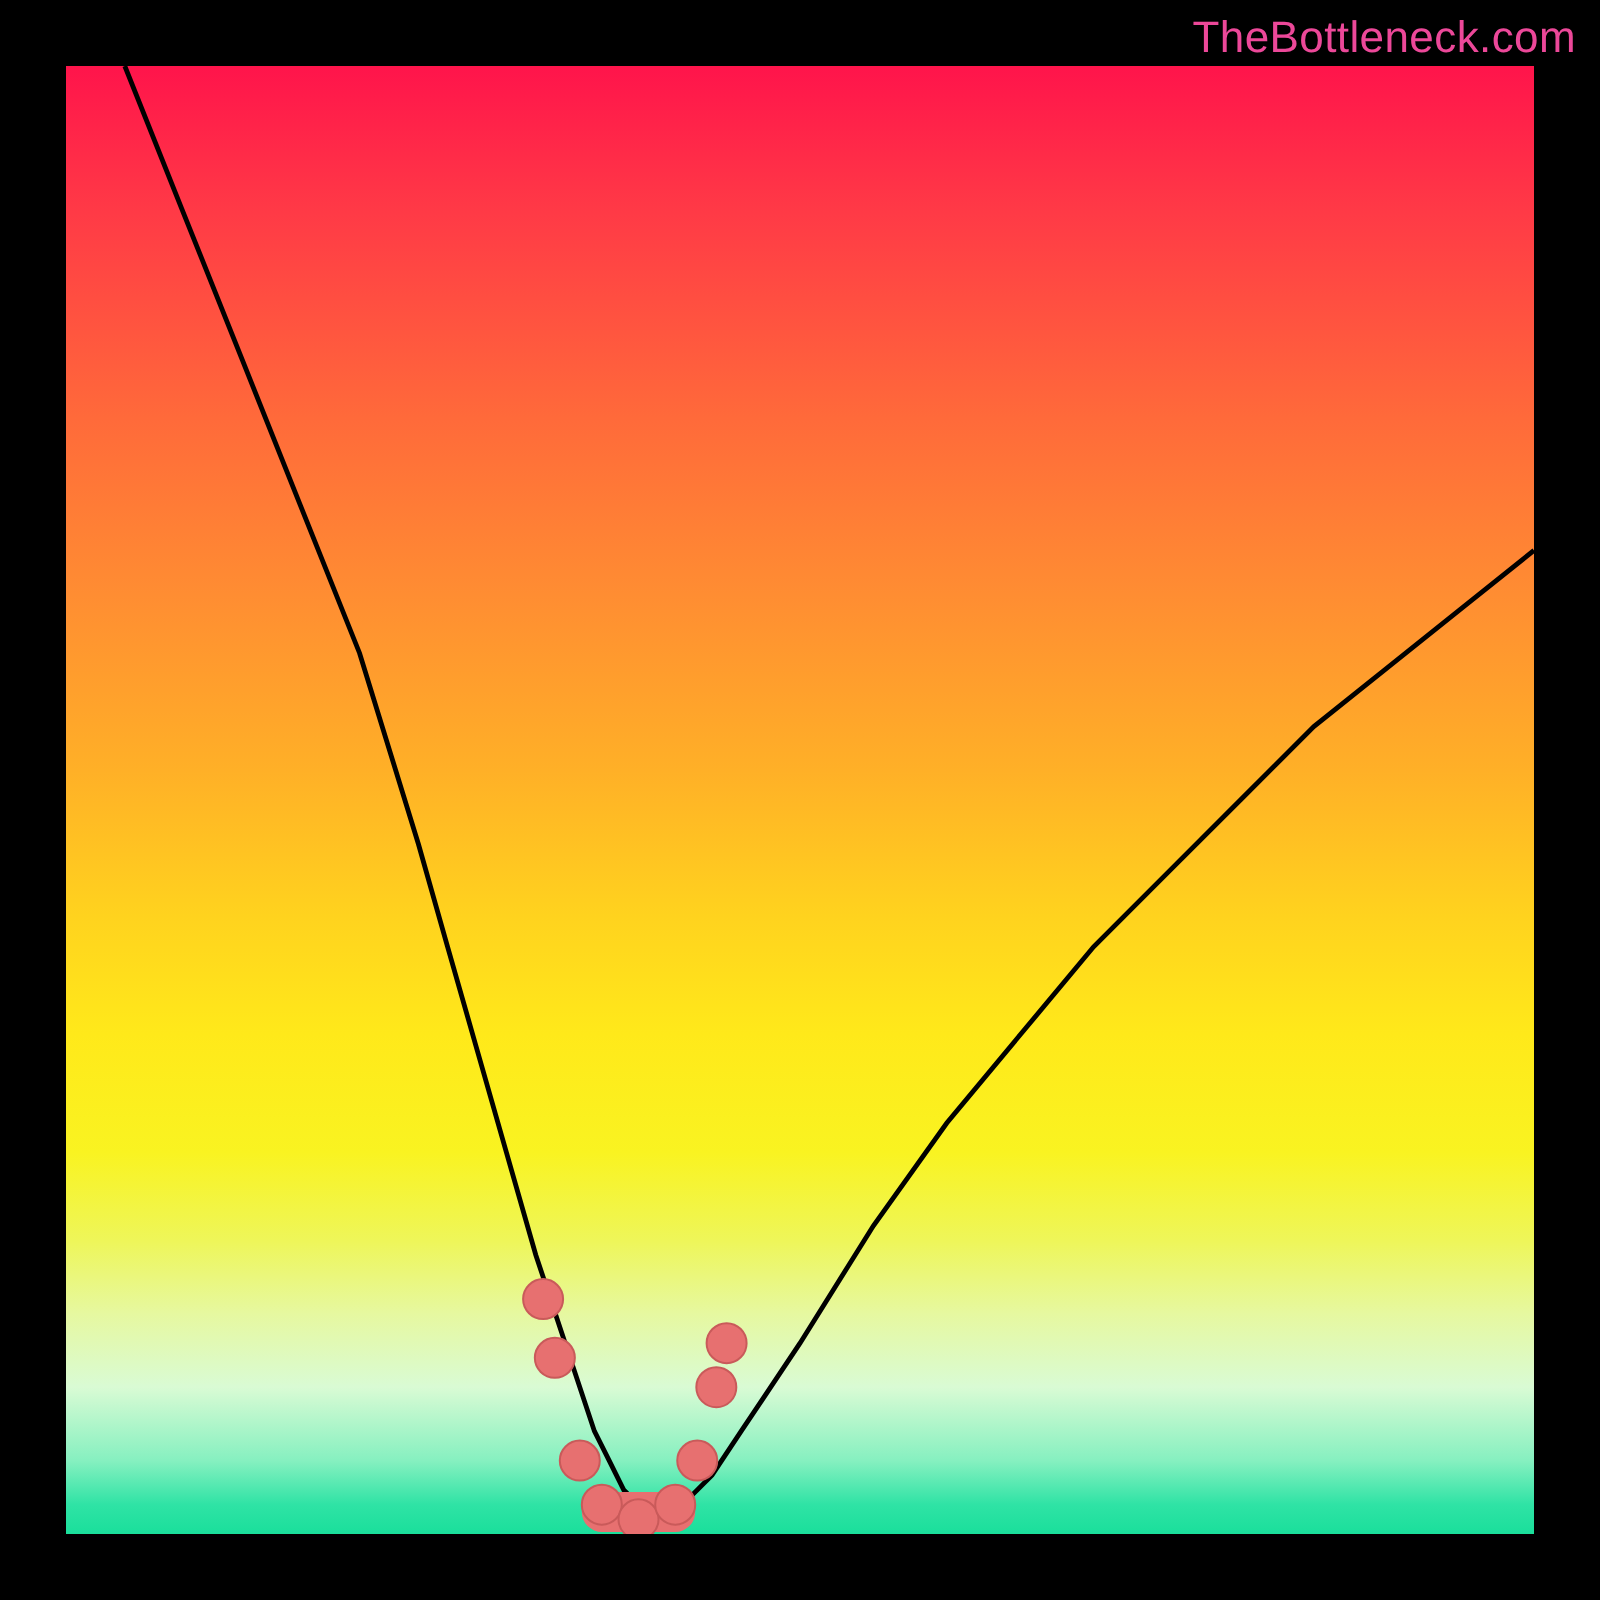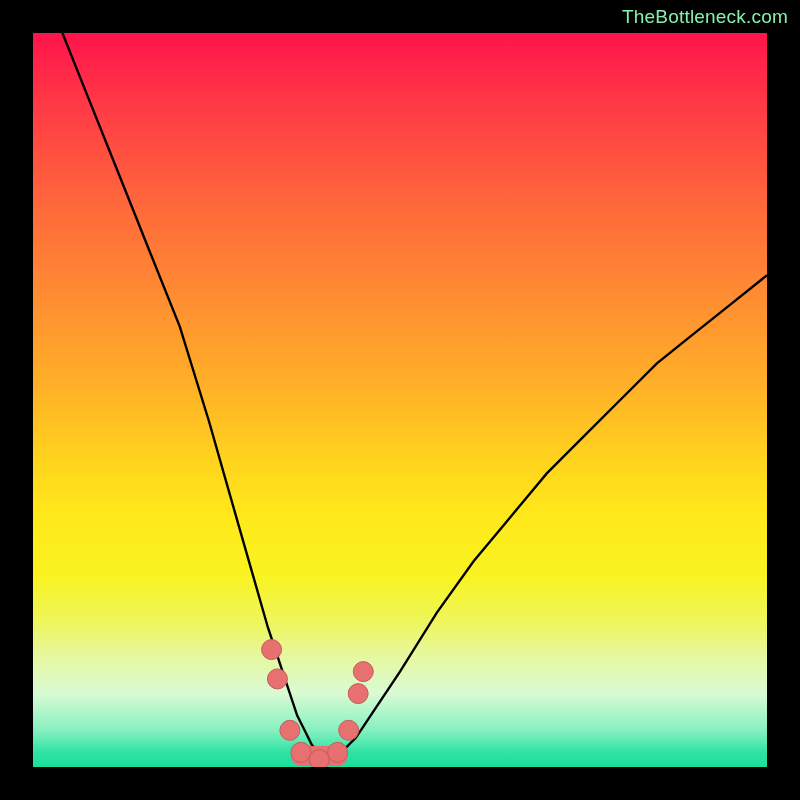--- a/index.html
+++ b/index.html
@@ -37,22 +37,22 @@
         #d9fbd4 90%,
         #86f0c0 95%,
         #2fe3a5 98%,
         #1adf9b 100%
       );
   }
   .watermark {
     position: absolute;
     top: 6px;
     right: 12px;
-    color: #86efac;
-    font-size: 19px;
+    color: #ec4899;
+    font-size: 22px;
     letter-spacing: 0.2px;
     font-weight: 500;
   }
   svg.curve {
     position: absolute;
     inset: 0;
   }
   .dot {
     fill: #e77070;
     stroke: #c95a5a;

